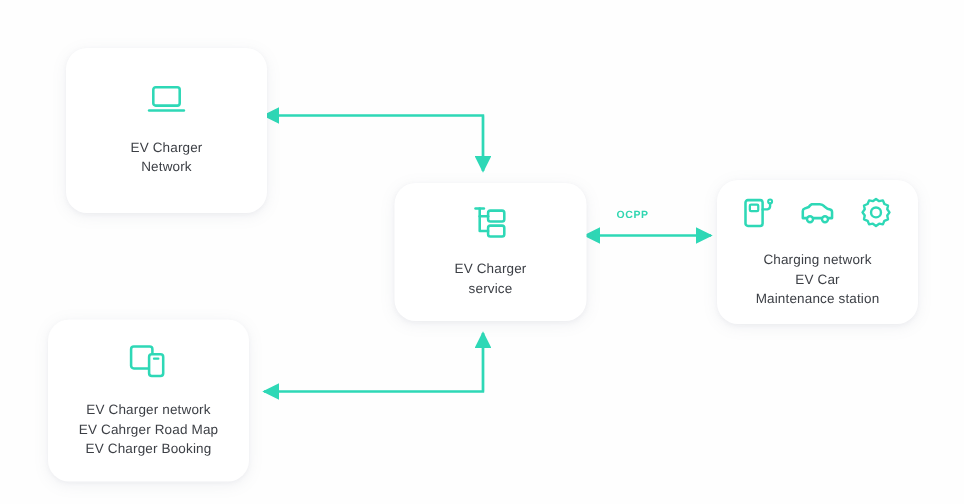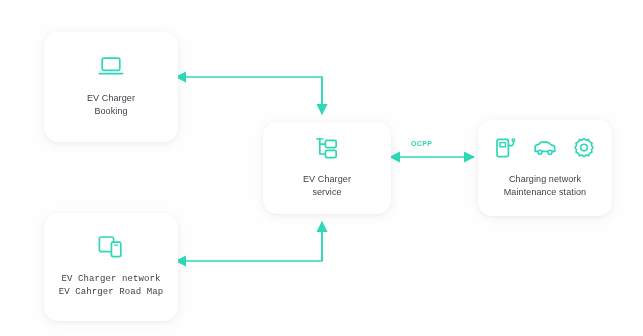--- a/index.html
+++ b/index.html
@@ -71,22 +71,22 @@
     display: block;
     white-space: nowrap;
   }
 
   
   #card-ev-charger-network {
     left: 44px;  top: 32px;
     width: 134px; height: 110px;
   }
   #card-apps {
-    left: 44px;  top: 213px;
-    width: 134px; height: 108px; font-family: Liberation Mono, monospace;
+    left: 32px;  top: 213px;
+    width: 134px; height: 108px;
   }
   #card-database {
     left: 263px; top: 122px;
     width: 128px; height: 92px;
   }
   #card-services {
     left: 478px; top: 120px;
     width: 134px; height: 96px;
   }
 
@@ -142,37 +142,38 @@
     <div class="card-icons">
       <span class="icon">
         <svg width="26" height="22" viewBox="0 0 26 22" xmlns="http://www.w3.org/2000/svg">
           <rect x="4.2" y="2.2" width="17.6" height="12.2" rx="1.6" fill="none" stroke="#2ed8b6" stroke-width="1.7"></rect>
           <line x1="1.4" y1="17.6" x2="24.6" y2="17.6" stroke="#2ed8b6" stroke-width="1.7" stroke-linecap="round"></line>
         </svg>
       </span>
     </div>
     <div class="card-label">
       <span class="ln">EV Charger</span>
-      <span class="ln">Booking</span>
+      <span class="ln">Network</span>
     </div>
   </div>
 
   <div class="card" id="card-apps">
     <div class="card-icons">
       <span class="icon">
         <svg width="26" height="24" viewBox="0 0 26 24" xmlns="http://www.w3.org/2000/svg">
           <rect x="1.4" y="2.0" width="14.2" height="14.6" rx="1.8" fill="none" stroke="#2ed8b6" stroke-width="1.7"></rect>
           <rect x="13.4" y="7.2" width="9.4" height="14.4" rx="1.8" fill="#ffffff" stroke="#2ed8b6" stroke-width="1.7"></rect>
           <line x1="16.6" y1="10.1" x2="19.6" y2="10.1" stroke="#2ed8b6" stroke-width="1.4" stroke-linecap="round"></line>
         </svg>
       </span>
     </div>
     <div class="card-label">
       <span class="ln">EV Charger network</span>
       <span class="ln">EV Cahrger Road Map</span>
+      <span class="ln">EV Charger Booking</span>
     </div>
   </div>
 
   <div class="card" id="card-database">
     <div class="card-icons">
       <span class="icon">
         <svg width="26" height="22" viewBox="0 0 26 22" xmlns="http://www.w3.org/2000/svg">
           <line x1="3.0" y1="2.0" x2="8.6" y2="2.0" stroke="#2ed8b6" stroke-width="1.7" stroke-linecap="round"></line>
           <path d="M 5.8 2.0 L 5.8 17.0 L 11.4 17.0" fill="none" stroke="#2ed8b6" stroke-width="1.7" stroke-linecap="round" stroke-linejoin="round"></path>
           <line x1="5.8" y1="7.2" x2="11.4" y2="7.2" stroke="#2ed8b6" stroke-width="1.7" stroke-linecap="round"></line>
@@ -214,17 +215,18 @@
                    L 16.6 16.2 L 15.6 18.6 L 13.1 18.1 L 11 19.6
                    L 8.9 18.1 L 6.4 18.6 L 5.4 16.2 L 3.0 15.2
                    L 3.5 12.7 L 2.0 10.6 L 3.5 8.5 L 3.0 6.0
                    L 5.4 5.0 L 6.4 2.6 L 8.9 3.1 Z" fill="none" stroke="#2ed8b6" stroke-width="1.6" stroke-linejoin="round"></path>
           <circle cx="11" cy="10.6" r="3.3" fill="none" stroke="#2ed8b6" stroke-width="1.6"></circle>
         </svg>
       </span>
     </div>
     <div class="card-label">
       <span class="ln">Charging network</span>
+      <span class="ln">EV Car</span>
       <span class="ln">Maintenance station</span>
     </div>
   </div>
 
 </div>
 
 </body></html>

